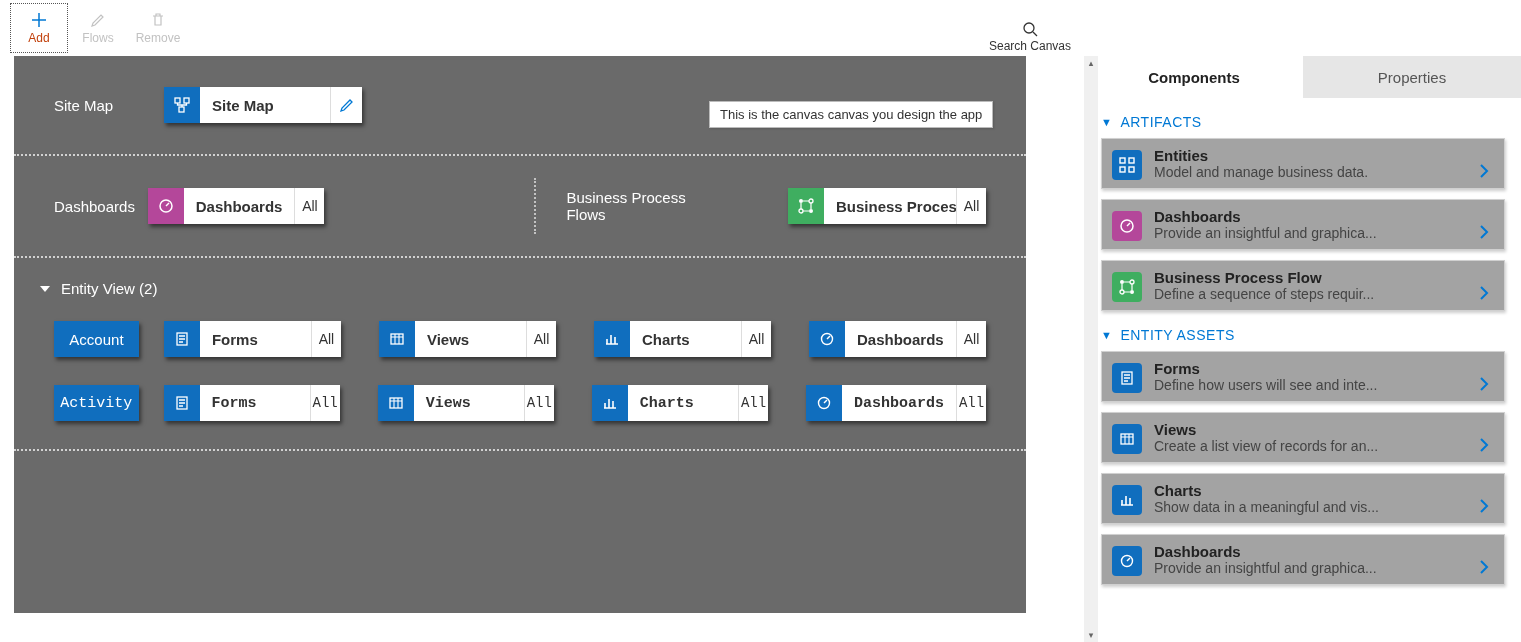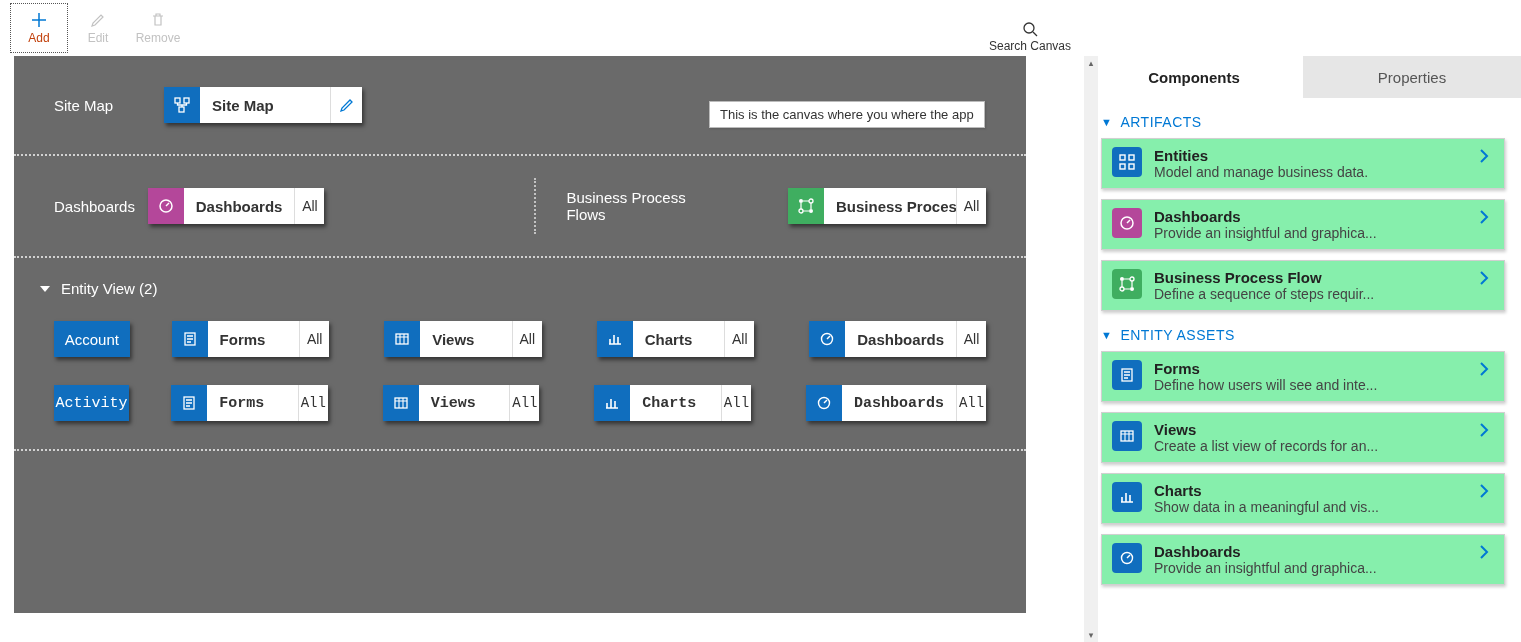--- a/index.html
+++ b/index.html
@@ -188,21 +188,21 @@
     color: #fff;
   }
   .entity-header .tri {
     margin-right: 10px;
   }
 
   .entity-row {
     display: flex;
     align-items: center;
     padding: 14px 40px;
-    gap: 17px;
+    gap: 0;
   }
   .entity-pill {
     width: 95px;
     height: 36px;
     background: #0b70cf;
     background: #0f73d0;
     background: #106EBE;
     color: #fff;
     display:flex; align-items:center; justify-content:center;
     font-size: 15px;
@@ -239,27 +239,27 @@
   .group-hdr {
     display:flex; align-items:center;
     color:#0078d4;
     font-size: 14px;
     letter-spacing: 0.5px;
     padding: 6px 0 8px 0;
   }
   .group-hdr .tri2 { margin-right: 8px; font-size:11px; }
   .card {
     display:flex;
-    align-items:flex-start;
+    align-items:flex-end;
     border: 1px solid #d0d0d0;
     box-shadow: 1px 2px 3px rgba(0,0,0,0.2);
     padding: 8px 10px;
     margin-bottom: 10px;
     cursor: pointer;
-    background:#86efac;
+    background:#a3a3a3;
   }
   .card .c-ico {
     width: 30px; height: 30px;
     border-radius: 4px;
     display:flex; align-items:center; justify-content:center;
     color:#fff;
     margin-right: 12px;
     flex-shrink: 0;
   }
   .card .c-txt { flex:1; min-width:0; }
@@ -282,21 +282,21 @@
           </svg>
       </span>
       <span class="label">Add</span>
     </div>
     <div class="tb-btn disabled">
       <span class="ico">
         <svg width="16" height="16" viewBox="0 0 16 16">
             <path d="M2 14l1-3 8-8 2 2-8 8-3 1z" fill="none" stroke="#c2c2c2" stroke-width="1.2"></path>
           </svg>
       </span>
-      <span class="label">Edit</span>
+      <span class="label">Flows</span>
     </div>
     <div class="tb-btn disabled">
       <span class="ico">
         <svg width="16" height="16" viewBox="0 0 16 16">
             <path d="M3 4h10M5 4v9h6V4M6 4V2h4v2" fill="none" stroke="#c2c2c2" stroke-width="1.2"></path>
           </svg>
       </span>
       <span class="label">Remove</span>
     </div>
     <div class="spacer"></div>
@@ -326,21 +326,21 @@
                   <path d="M4.5 7v2h9V7M9 9v2" stroke="#fff" stroke-width="1.3" fill="none"></path>
                 </svg>
             </div>
             <div class="t-body">Site Map</div>
             <div class="t-edit">
               <svg width="16" height="16" viewBox="0 0 16 16">
                   <path d="M2 14l1-3 8-8 2 2-8 8-3 1z" fill="none" stroke="#0078d4" stroke-width="1.3"></path>
                 </svg>
             </div>
           </div>
-          <div class="tooltip-box">This is the canvas where you where the app</div>
+          <div class="tooltip-box">This is the canvas canvas you design the app</div>
         </div>
 
         <div class="row-section">
           <div class="label-col">Dashboards</div>
           <div class="tile" style="width:198px">
             <div class="t-icon ic-purple">
               <svg width="18" height="18" viewBox="0 0 18 18">
                   <circle cx="9" cy="9" r="6" fill="none" stroke="#fff" stroke-width="1.5"></circle>
                   <path d="M9 9l3-3" stroke="#fff" stroke-width="1.5"></path>
                 </svg>

